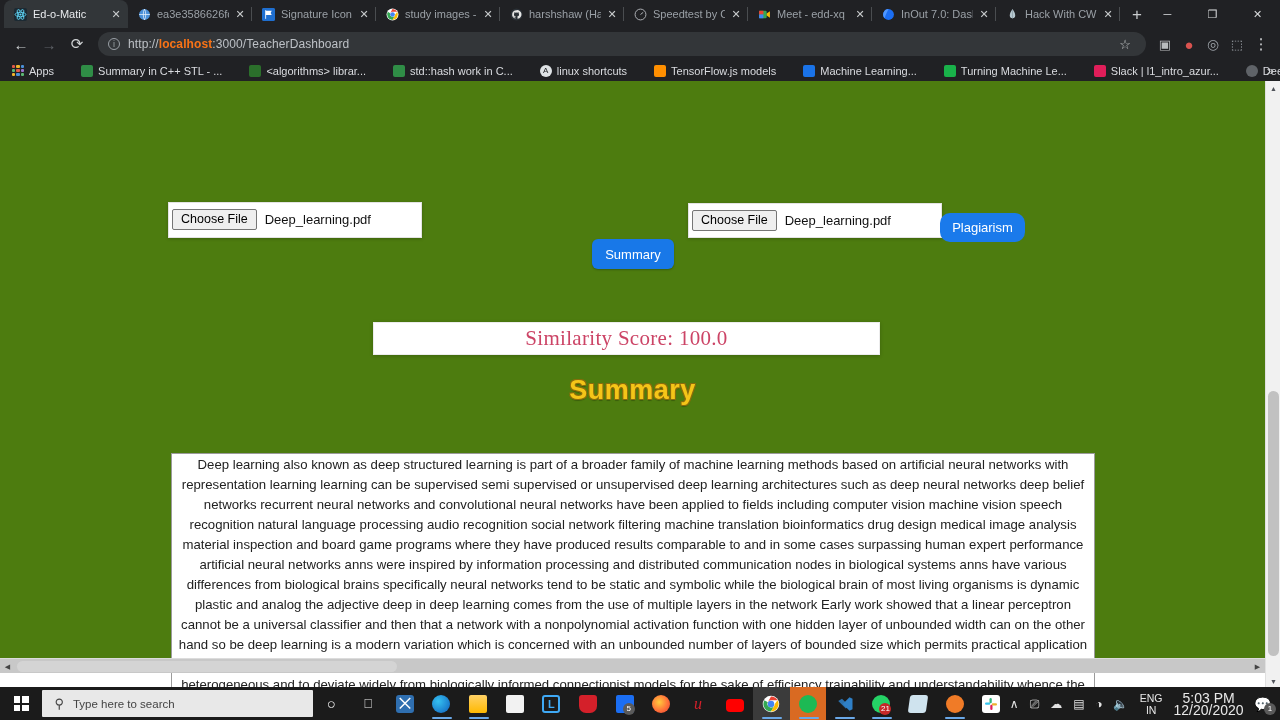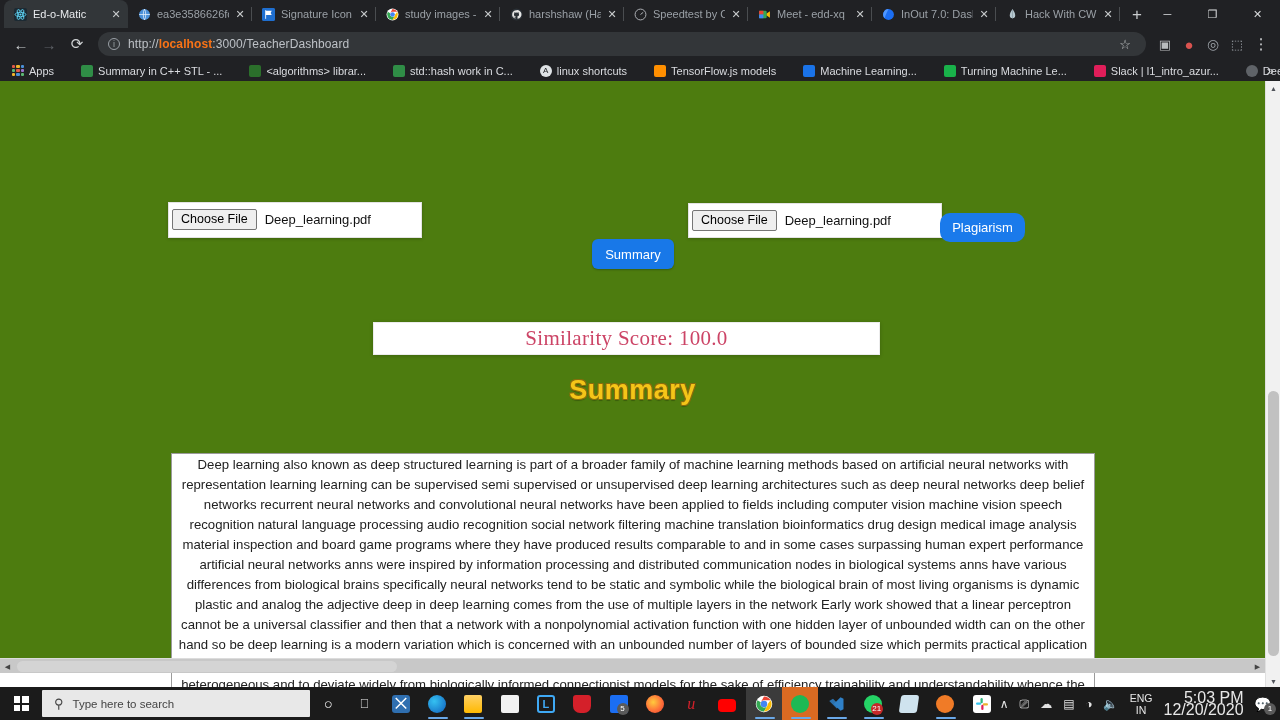--- a/index.html
+++ b/index.html
@@ -235,21 +235,21 @@
     background: #c62828; color: #fff; border-radius: 50%;
     font-size: 8px; line-height: 12px; text-align: center; padding: 0 1px;
   }
   .badge.grey { background: #5a5a5a; }
   .tray {
     margin-left: auto; display: flex; align-items: center;
     gap: 11px; padding-right: 8px; color: #e8e8e8; font-size: 11px;
   }
   .tray .ticon { font-size: 12px; color: #e2e2e2; }
   .tray .locale { text-align: center; line-height: 12px; font-size: 10.5px; }
-  .tray .clock { text-align: right; line-height: 12px; font-size: 16px; }
+  .tray .clock { text-align: center; line-height: 12px; font-size: 14px; }
   .tray .notif { position: relative; font-size: 14px; }
 </style>
 </head>
 <body>
 
 <div class="browser">
 
   <div class="tabstrip">
 
     <div class="tab active">

